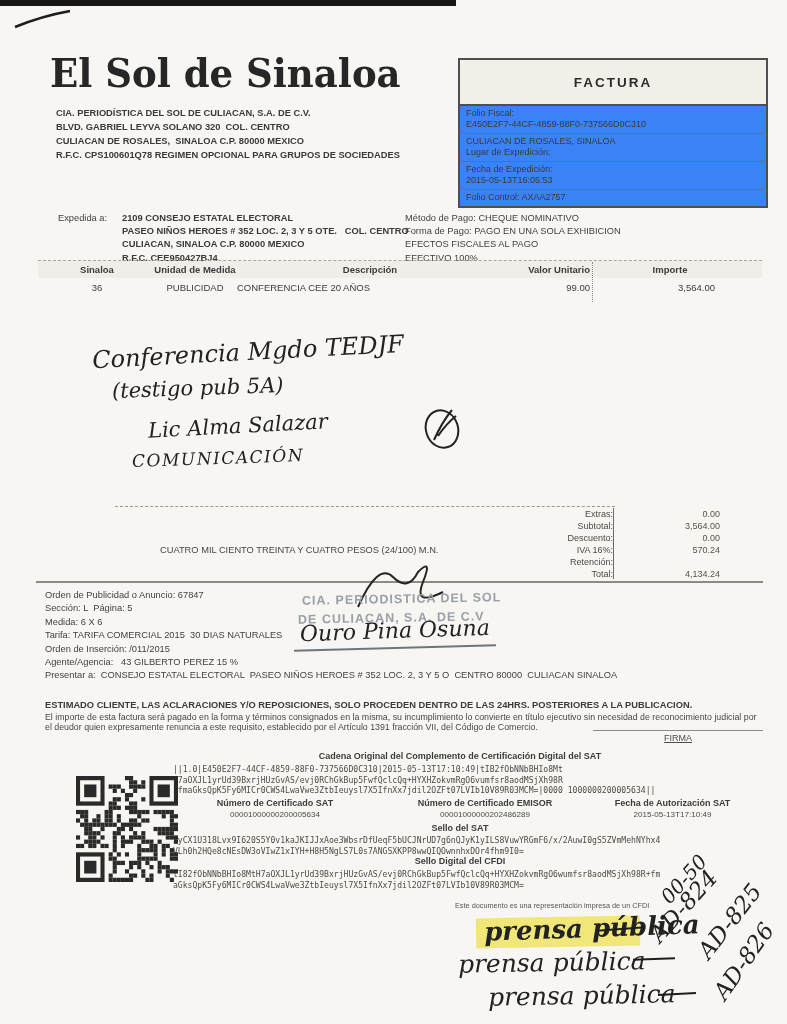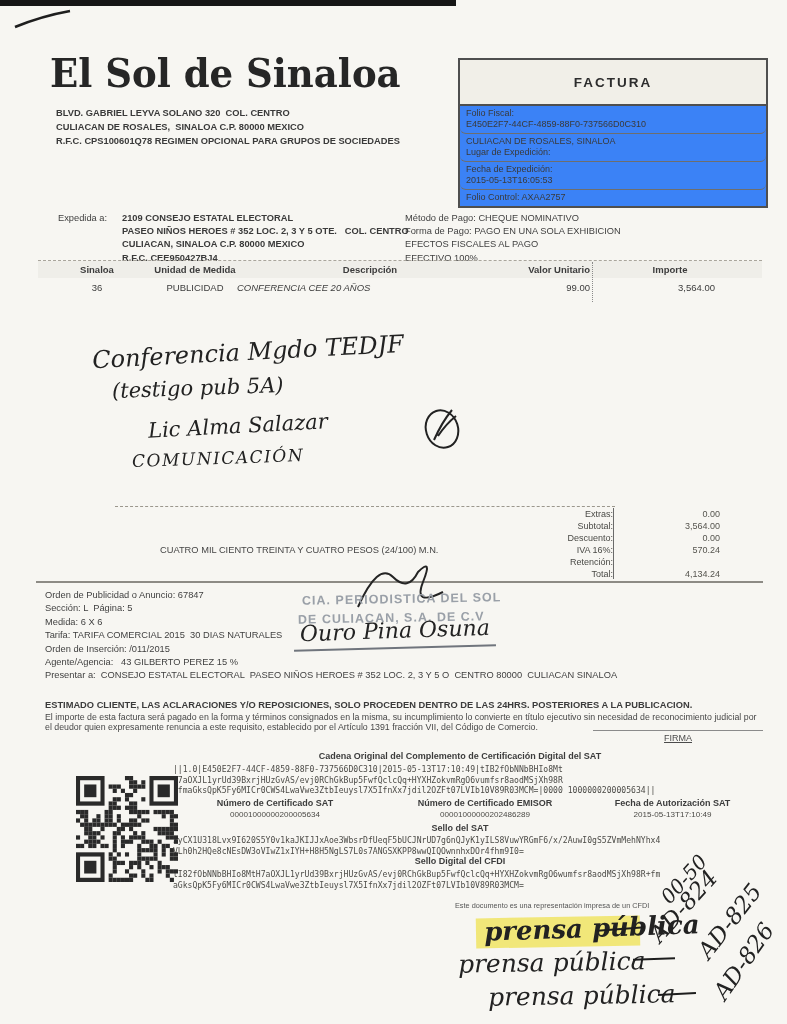--- a/index.html
+++ b/index.html
@@ -60,20 +60,21 @@
 
 <div class="page">
 
   <div class="abs topbar"></div>
   <svg class="abs" style="left:12px;top:6px;" width="62" height="26">
     <path d="M3,21 Q30,10 58,5" stroke="#1e1e1e" stroke-width="2.6" fill="none"></path>
   </svg>
 
   <div class="abs logo">El Sol de Sinaloa</div>
   <div class="abs company stack">
+    <div>CIA. PERIODÍSTICA DEL SOL DE CULIACAN, S.A. DE C.V.</div>
     <div>BLVD. GABRIEL LEYVA SOLANO 320  COL. CENTRO</div>
     <div>CULIACAN DE ROSALES,  SINALOA C.P. 80000 MEXICO</div>
     <div>R.F.C. CPS100601Q78 REGIMEN OPCIONAL PARA GRUPOS DE SOCIEDADES</div>
   </div>
 
   <div class="abs fbox">
     <div class="title">FACTURA</div>
     <div class="frow">
       <div>Folio Fiscal:</div>
       <div>E450E2F7-44CF-4859-88F0-737566D0C310</div>
@@ -108,21 +109,21 @@
   <div class="abs tline" style="left:38px;top:260px;width:724px;"></div>
   <div class="abs trow bold center" style="left:62px;top:264px;width:70px;">Sinaloa</div>
   <div class="abs trow bold center" style="left:135px;top:264px;width:120px;">Unidad de Medida</div>
   <div class="abs trow bold center" style="left:280px;top:264px;width:180px;">Descripción</div>
   <div class="abs trow bold right" style="left:480px;top:264px;width:110px;">Valor Unitario</div>
   <div class="abs trow bold center" style="left:625px;top:264px;width:90px;">Importe</div>
   <div class="abs dotv" style="left:592px;top:262px;height:40px;"></div>
 
   <div class="abs trow center" style="left:62px;top:282px;width:70px;">36</div>
   <div class="abs trow center" style="left:135px;top:282px;width:120px;">PUBLICIDAD</div>
-  <div class="abs trow" style="left:237px;top:282px;font-style:italic;">CONFERENCIA CEE 20 AÑOS</div>
+  <div class="abs trow" style="left:237px;top:282px;">CONFERENCIA CEE 20 AÑOS</div>
   <div class="abs trow right" style="left:480px;top:282px;width:110px;">99.00</div>
   <div class="abs trow right" style="left:615px;top:282px;width:100px;">3,564.00</div>
 
   <div class="abs hand" style="left:92px;top:338px;font-size:24px;transform:rotate(-3deg);">Conferencia Mgdo TEDJF</div>
   <div class="abs hand" style="left:112px;top:376px;font-size:21px;transform:rotate(-2deg);">(testigo pub 5A)</div>
   <div class="abs hand" style="left:148px;top:414px;font-size:21px;transform:rotate(-3deg);">Lic Alma Salazar</div>
   <svg class="abs" style="left:416px;top:402px;" width="52" height="50">
     <ellipse cx="26" cy="27" rx="16" ry="19" stroke="#222" stroke-width="2" fill="none" transform="rotate(-18 26 27)"></ellipse>
     <path d="M18,38 Q26,20 36,8 M22,34 Q30,22 40,14" stroke="#222" stroke-width="2" fill="none"></path>
   </svg>

